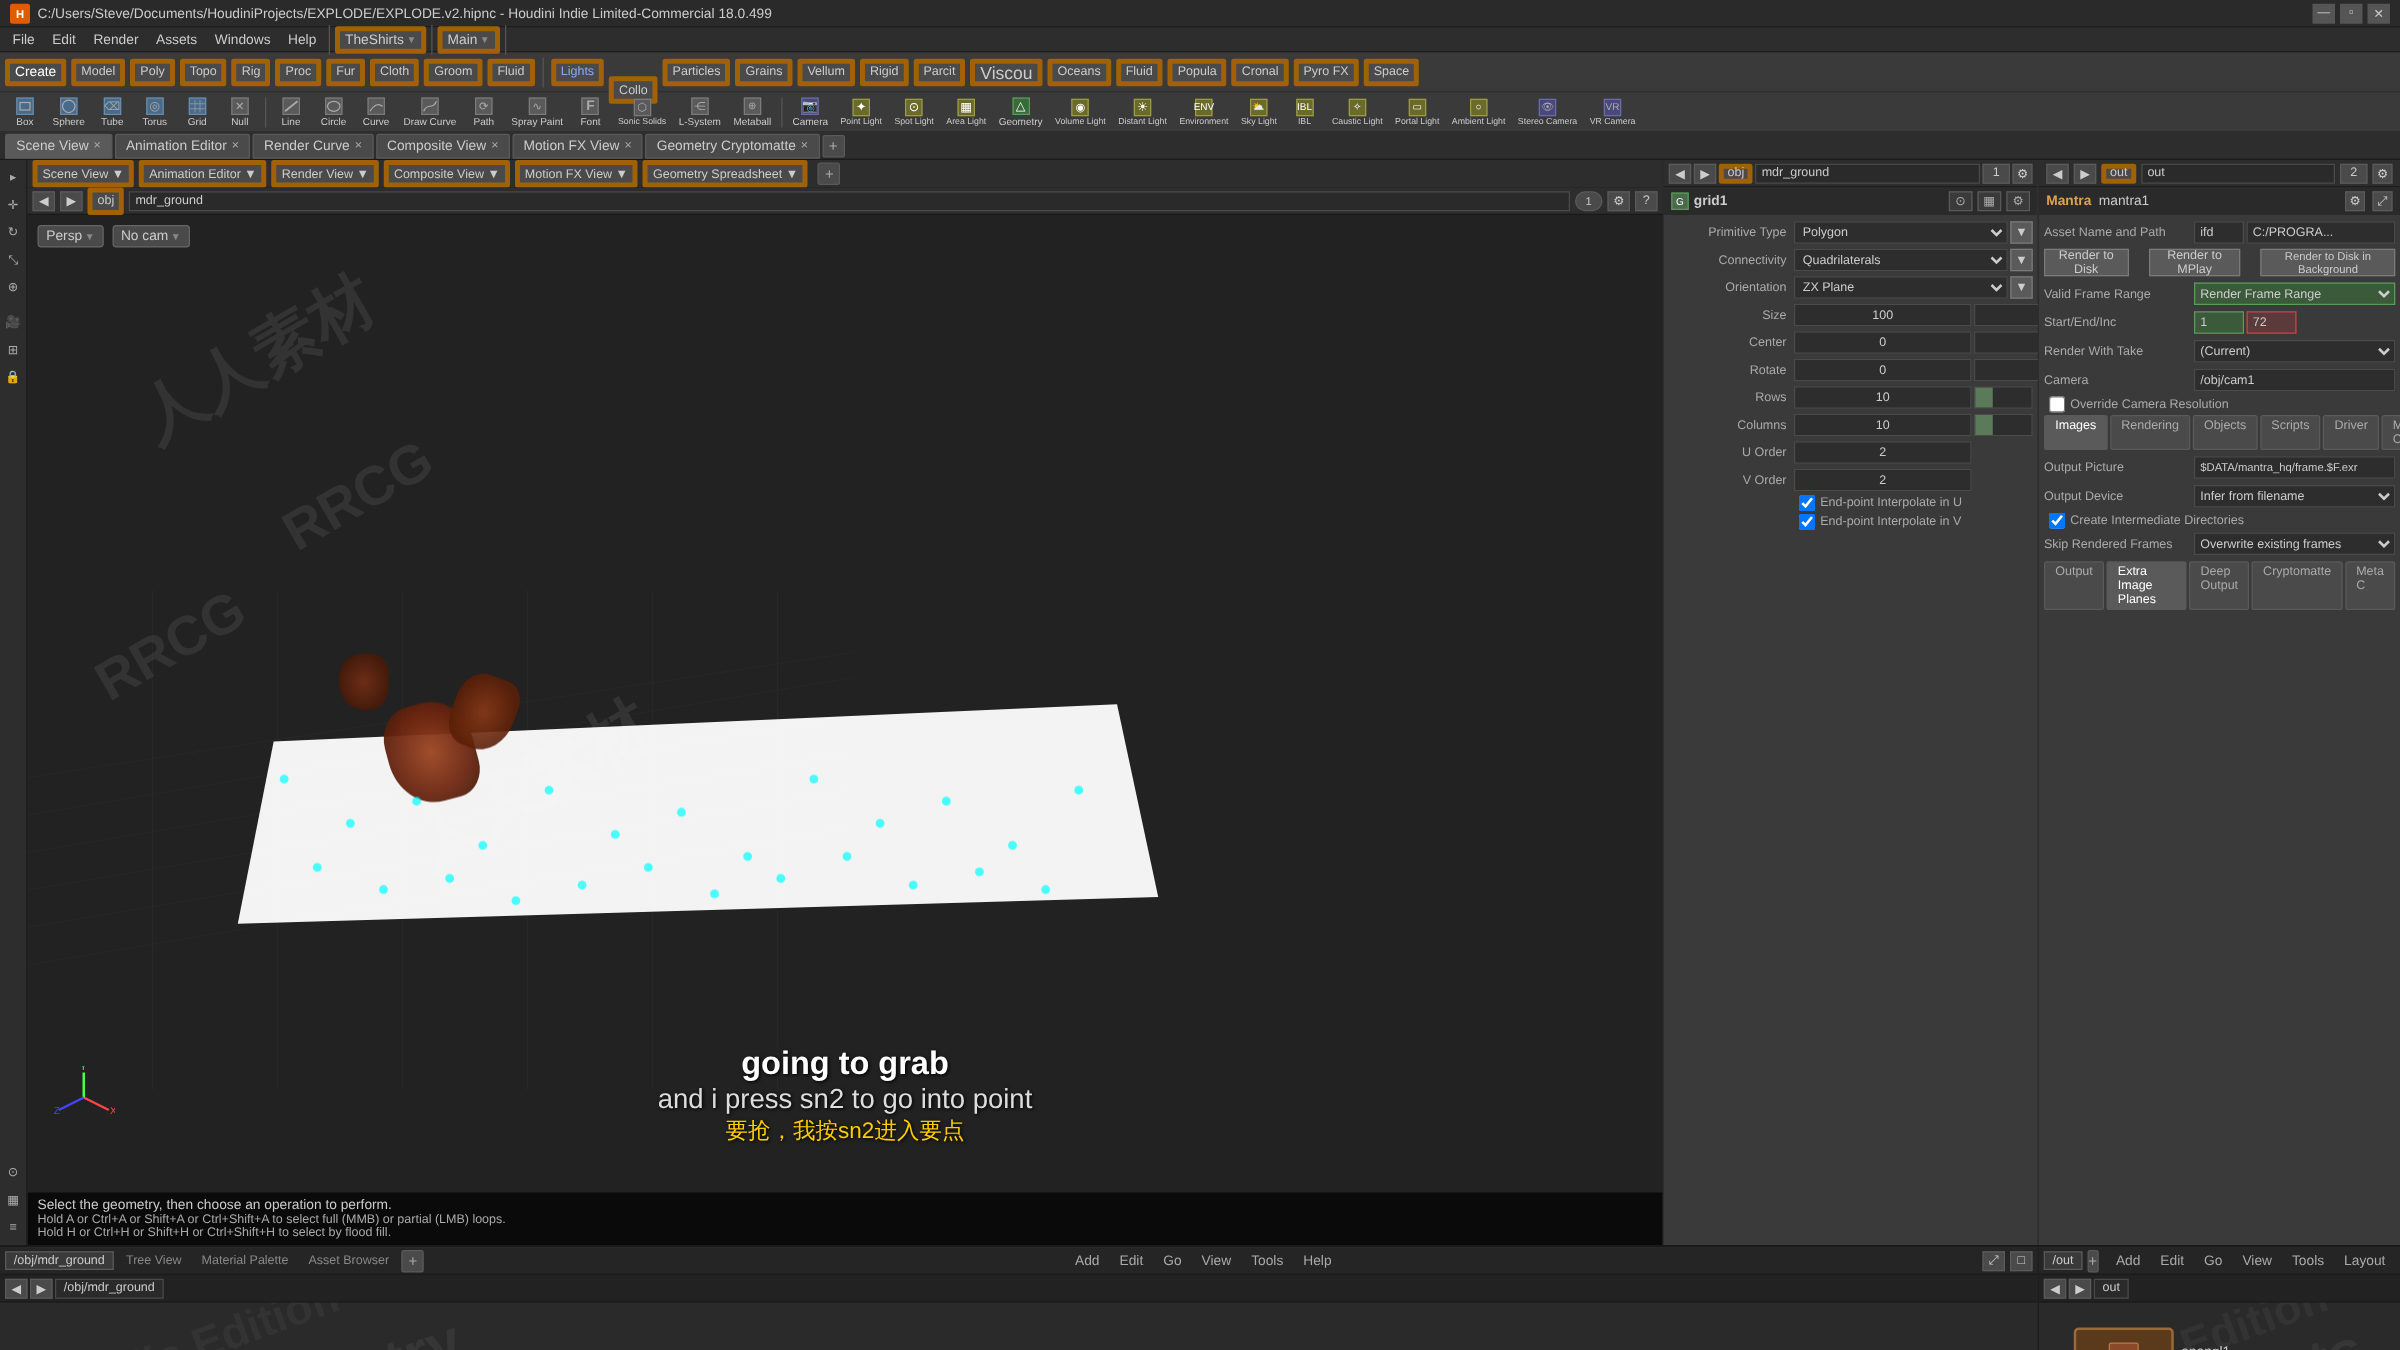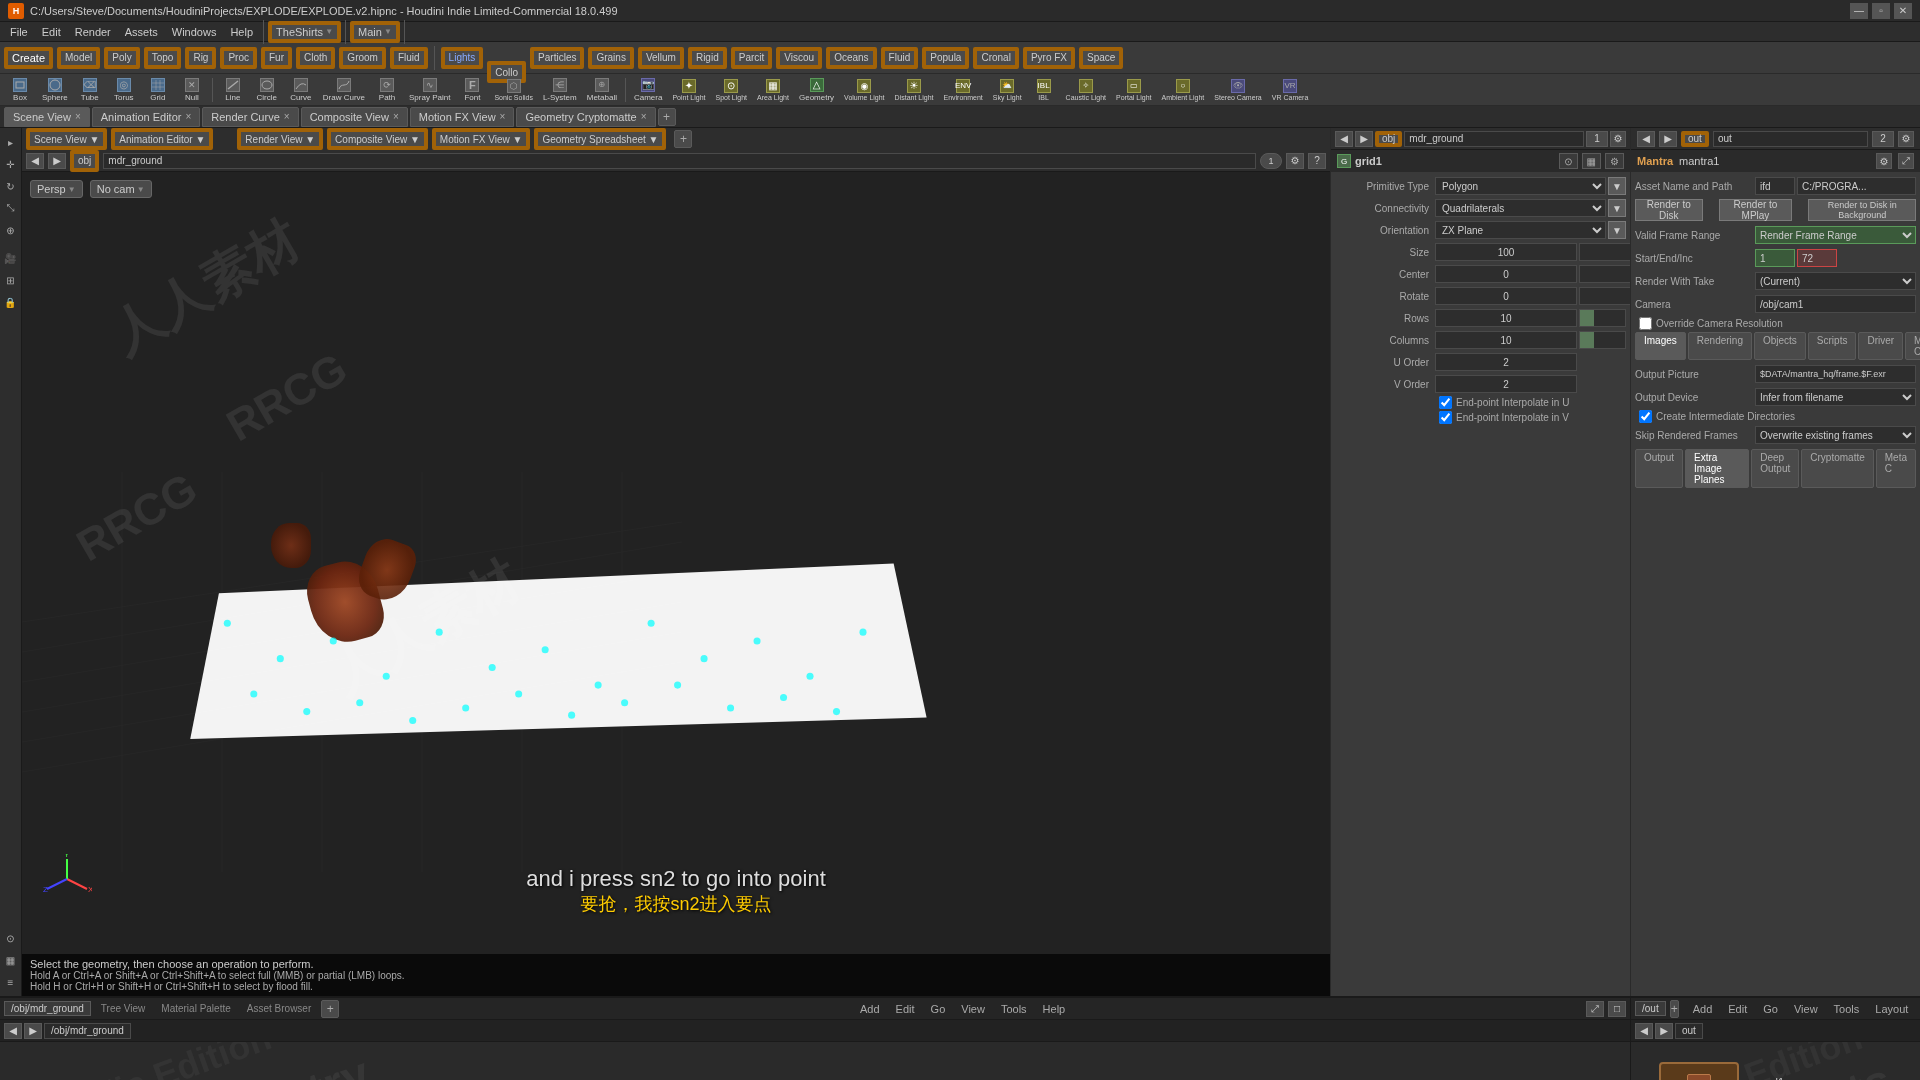--- a/index.html
+++ b/index.html
@@ -603,21 +603,21 @@
   <div class="toolbar-dropdown" style="font-size:10px;">Groom</div>
   <div class="toolbar-dropdown" style="font-size:10px;">Fluid</div>
   <div class="toolbar-separator"></div>
   <div class="toolbar-dropdown" style="font-size:10px; color:#88aaff;">Lights</div>
   <div class="toolbar-dropdown" style="font-size:10px;margin-top:29px;">Collo</div>
   <div class="toolbar-dropdown" style="font-size:10px;">Particles</div>
   <div class="toolbar-dropdown" style="font-size:10px;">Grains</div>
   <div class="toolbar-dropdown" style="font-size:10px;">Vellum</div>
   <div class="toolbar-dropdown" style="font-size:10px;">Rigid</div>
   <div class="toolbar-dropdown" style="font-size:10px;">Parcit</div>
-  <div class="toolbar-dropdown" style="font-size:10px;">Viscou</div>
+  <div class="toolbar-dropdown" style="font-size:14px;">Viscou</div>
   <div class="toolbar-dropdown" style="font-size:10px;">Oceans</div>
   <div class="toolbar-dropdown" style="font-size:10px;">Fluid</div>
   <div class="toolbar-dropdown" style="font-size:10px;">Popula</div>
   <div class="toolbar-dropdown" style="font-size:10px;">Cronal</div>
   <div class="toolbar-dropdown" style="font-size:10px;">Pyro FX</div>
   <div class="toolbar-dropdown" style="font-size:10px;">Space</div>
 </div>
 
 <div id="toolbar2">
 
@@ -825,21 +825,21 @@
     <div class="sidebar-btn">⊙</div>
     <div class="sidebar-btn">▦</div>
     <div class="sidebar-btn">≡</div>
   </div>
 
   <div id="viewport-area">
 
     <div id="viewport-toolbar">
       <div class="toolbar-dropdown" style="font-size:10px;">Scene View ▼</div>
       <div class="toolbar-dropdown" style="font-size:10px;">Animation Editor ▼</div>
-      <div class="toolbar-dropdown" style="font-size:10px;margin-left:20px;">Render View ▼</div>
+      <div class="toolbar-dropdown" style="font-size:10px;">Render View ▼</div>
       <div class="toolbar-dropdown" style="font-size:10px;">Composite View ▼</div>
       <div class="toolbar-dropdown" style="font-size:10px;">Motion FX View ▼</div>
       <div class="toolbar-dropdown" style="font-size:10px;">Geometry Spreadsheet ▼</div>
       <div class="tab-add" style="margin-left:4px;">+</div>
     </div>
 
     <div style="height:22px; background:#2d2d2d; display:flex; align-items:center; padding:0 4px; gap:4px; border-bottom:1px solid #1a1a1a;">
       <div class="props-nav-btn">◀</div>
       <div class="props-nav-btn">▶</div>
       <div class="toolbar-dropdown" style="font-size:10px;">obj</div>
@@ -935,20 +935,21 @@
           <line x1="25" y1="25" x2="45" y2="35" stroke="#ff4444" stroke-width="2"></line>
           <line x1="25" y1="25" x2="25" y2="5" stroke="#44ff44" stroke-width="2"></line>
           <line x1="25" y1="25" x2="5" y2="35" stroke="#4444ff" stroke-width="2"></line>
           <text x="46" y="38" fill="#ff4444" font-size="8">X</text>
           <text x="22" y="3" fill="#44ff44" font-size="8">Y</text>
           <text x="1" y="38" fill="#4444ff" font-size="8">Z</text>
         </svg>
       </div>
 
       <div id="caption-overlay">
+        <div class="caption-main">going to grab</div>
         <div class="caption-sub">and i press sn2 to go into point</div>
         <div class="caption-chinese">要抢，我按sn2进入要点</div>
       </div>
 
       <div id="status-bar-viewport">
         <div style="font-size:11px; color:#ccc;">Select the geometry, then choose an operation to perform.</div>
         <div style="font-size:10px; color:#aaa;">Hold A or Ctrl+A or Shift+A or Ctrl+Shift+A to select full (MMB) or partial (LMB) loops.</div>
         <div style="font-size:10px; color:#aaa;">Hold H or Ctrl+H or Shift+H or Ctrl+Shift+H to select by flood fill.</div>
       </div>
     </div>

